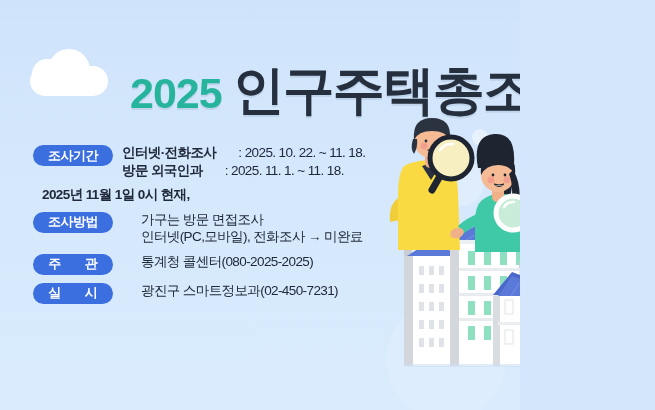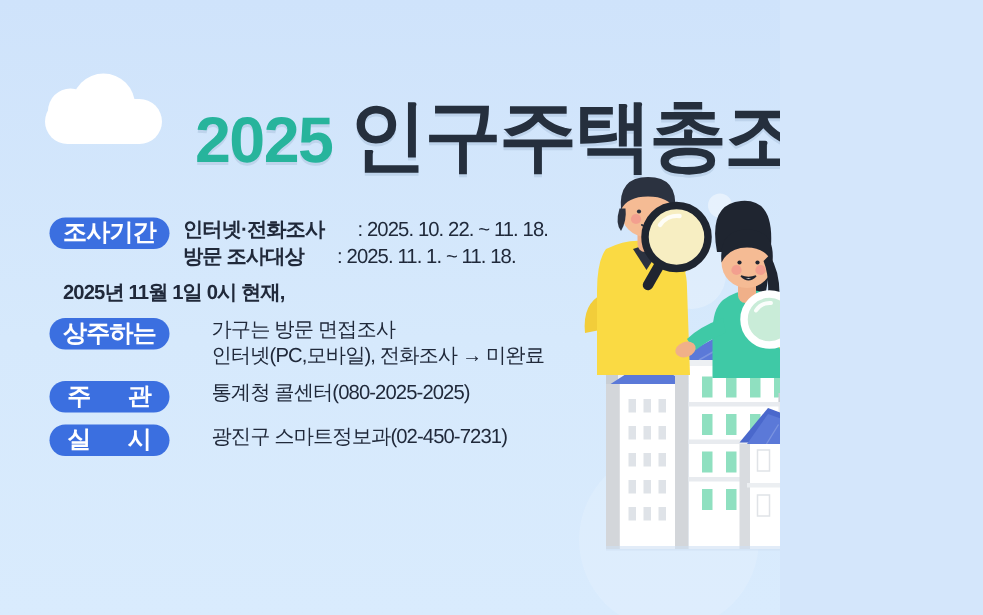--- a/index.html
+++ b/index.html
@@ -45,21 +45,21 @@
     width:420px;
   }
   .info-row{
     display:flex;align-items:flex-start;
     margin-bottom:7px;
   }
   .badge{
     flex:0 0 auto;
     width:80px;height:21px;
     background:#3b6fe0;border-radius:999px;
-    color:#ffffff;font-size:16px;font-weight:bold;
+    color:#ffffff;font-size:13px;font-weight:bold;
     display:flex;align-items:center;justify-content:center;
     letter-spacing:-0.5px;
     margin-top:1px;
   }
   .badge.spaced{letter-spacing:10px;text-indent:10px;}
   .info-text{
     margin-left:9px;
     color:#20293a;
     font-size:13.5px;
     line-height:17.5px;
@@ -309,35 +309,35 @@
 
   <div class="info-list">
 
     <div class="info-row">
       <div class="badge">조사기간</div>
       <div class="info-text">
         <span class="ln">
           <span class="b">인터넷·전화조사</span><span class="n"> : 2025. 10. 22. ~ 11. 18.</span>
         </span>
         <span class="ln">
-          <span class="b">방문 조사대상</span><span class="n"> : 2025. 11. 1. ~ 11. 18.</span>
+          <span class="b">방문 외국인과</span><span class="n"> : 2025. 11. 1. ~ 11. 18.</span>
         </span>
       </div>
     </div>
 
     <div class="info-row">
       <div class="info-text">
         <span class="ln">
           <span class="b">2025년 11월 1일 0시 현재,</span>
         </span>
       </div>
     </div>
 
     <div class="info-row">
-      <div class="badge">상주하는</div>
+      <div class="badge">조사방법</div>
       <div class="info-text">
         <span class="ln">
           <span class="n">가구는 방문 면접조사</span>
         </span>
         <span class="ln">
           <span class="n">인터넷(PC,모바일), 전화조사 → 미완료</span>
         </span>
       </div>
     </div>
 

